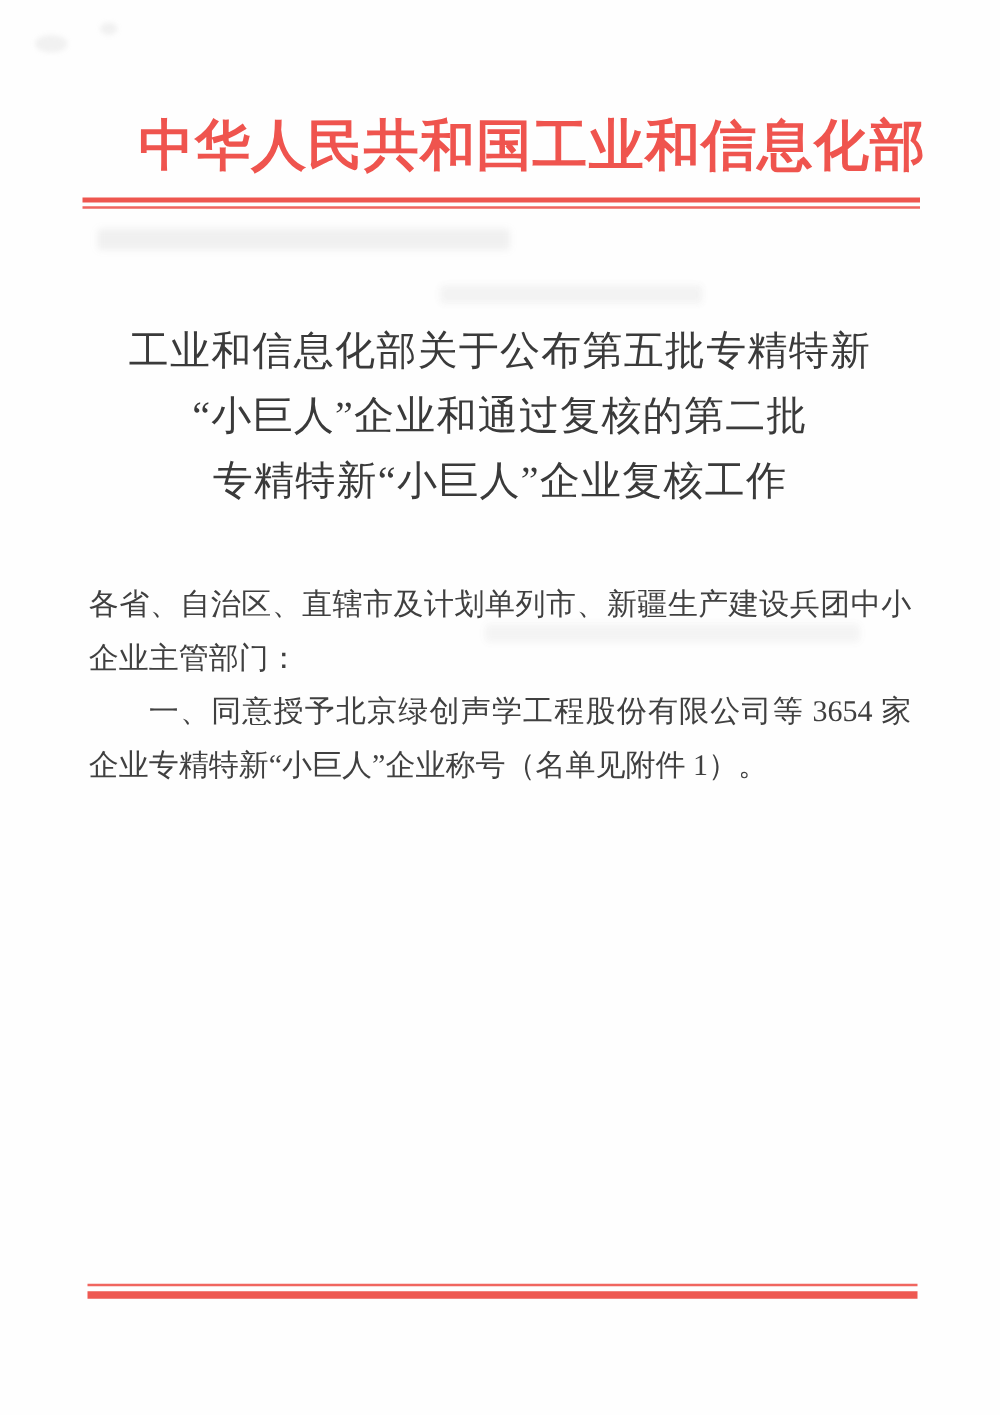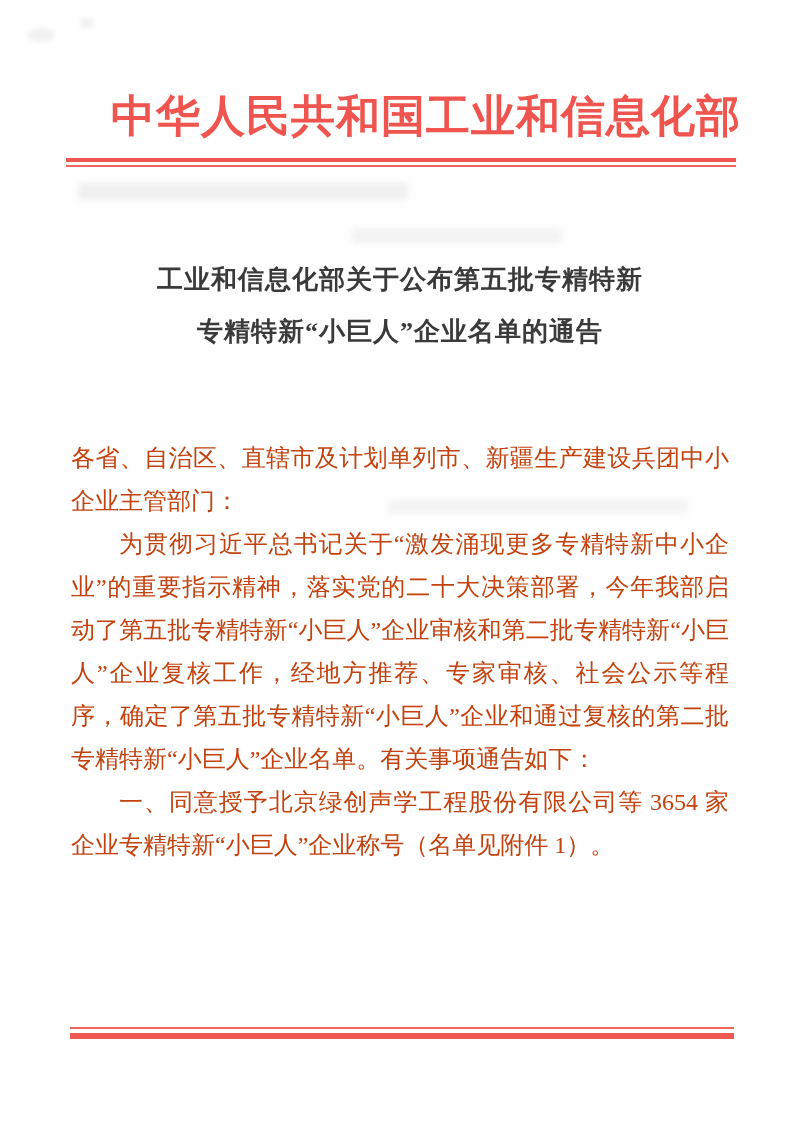--- a/index.html
+++ b/index.html
@@ -57,36 +57,36 @@
     letter-spacing: 2px;
     white-space: nowrap;
   }
   
   .title-block {
     position: absolute;
     top: 254px;
     left: 40px;
     right: 40px;
     text-align: center;
-    font-weight: bold;
+    font-weight: normal;
     color: #3a3a3a;
-    font-size: 26px;
+    font-size: 32px;
     line-height: 52px;
     letter-spacing: 1px;
   }
   .title-line { white-space: nowrap; }
   
   .body-block {
     position: absolute;
-    top: 437px;
+    top: 463px;
     left: 71px;
     width: 658px;
     font-size: 24px;
     line-height: 43px;
-    color: #c2410c;
+    color: #404040;
     text-align: justify;
   }
   .body-block p { margin: 0; }
   .para-indent { text-indent: 2em; }
   
   .rule-bottom {
     position: absolute;
     top: 1027px;
     left: 70px;
     right: 66px;
@@ -119,26 +119,26 @@
     <div class="bar-thin"></div>
   </div>
 
   <div class="ghost ghost-1"></div>
   <div class="ghost ghost-2"></div>
   <div class="ghost ghost-3"></div>
 
 
   <div class="title-block">
     <div class="title-line">工业和信息化部关于公布第五批专精特新</div>
-    <div class="title-line">专精特新“小巨人”企业名单的通告</div>
+    <div class="title-line">“小巨人”企业和通过复核的第二批</div>
+    <div class="title-line">专精特新“小巨人”企业复核工作</div>
   </div>
 
   <div class="body-block">
     <p class="salutation">各省、自治区、直辖市及计划单列市、新疆生产建设兵团中小企业主管部门：</p>
-    <p class="para-indent">为贯彻习近平总书记关于“激发涌现更多专精特新中小企业”的重要指示精神，落实党的二十大决策部署，今年我部启动了第五批专精特新“小巨人”企业审核和第二批专精特新“小巨人”企业复核工作，经地方推荐、专家审核、社会公示等程序，确定了第五批专精特新“小巨人”企业和通过复核的第二批专精特新“小巨人”企业名单。有关事项通告如下：</p>
     <p class="para-indent">一、同意授予北京绿创声学工程股份有限公司等 3654 家企业专精特新“小巨人”企业称号（名单见附件 1）。</p>
   </div>
 
   <div class="rule-bottom">
     <div class="bar-thin"></div>
     <div class="bar-thick"></div>
   </div>
 
 </div>
 

